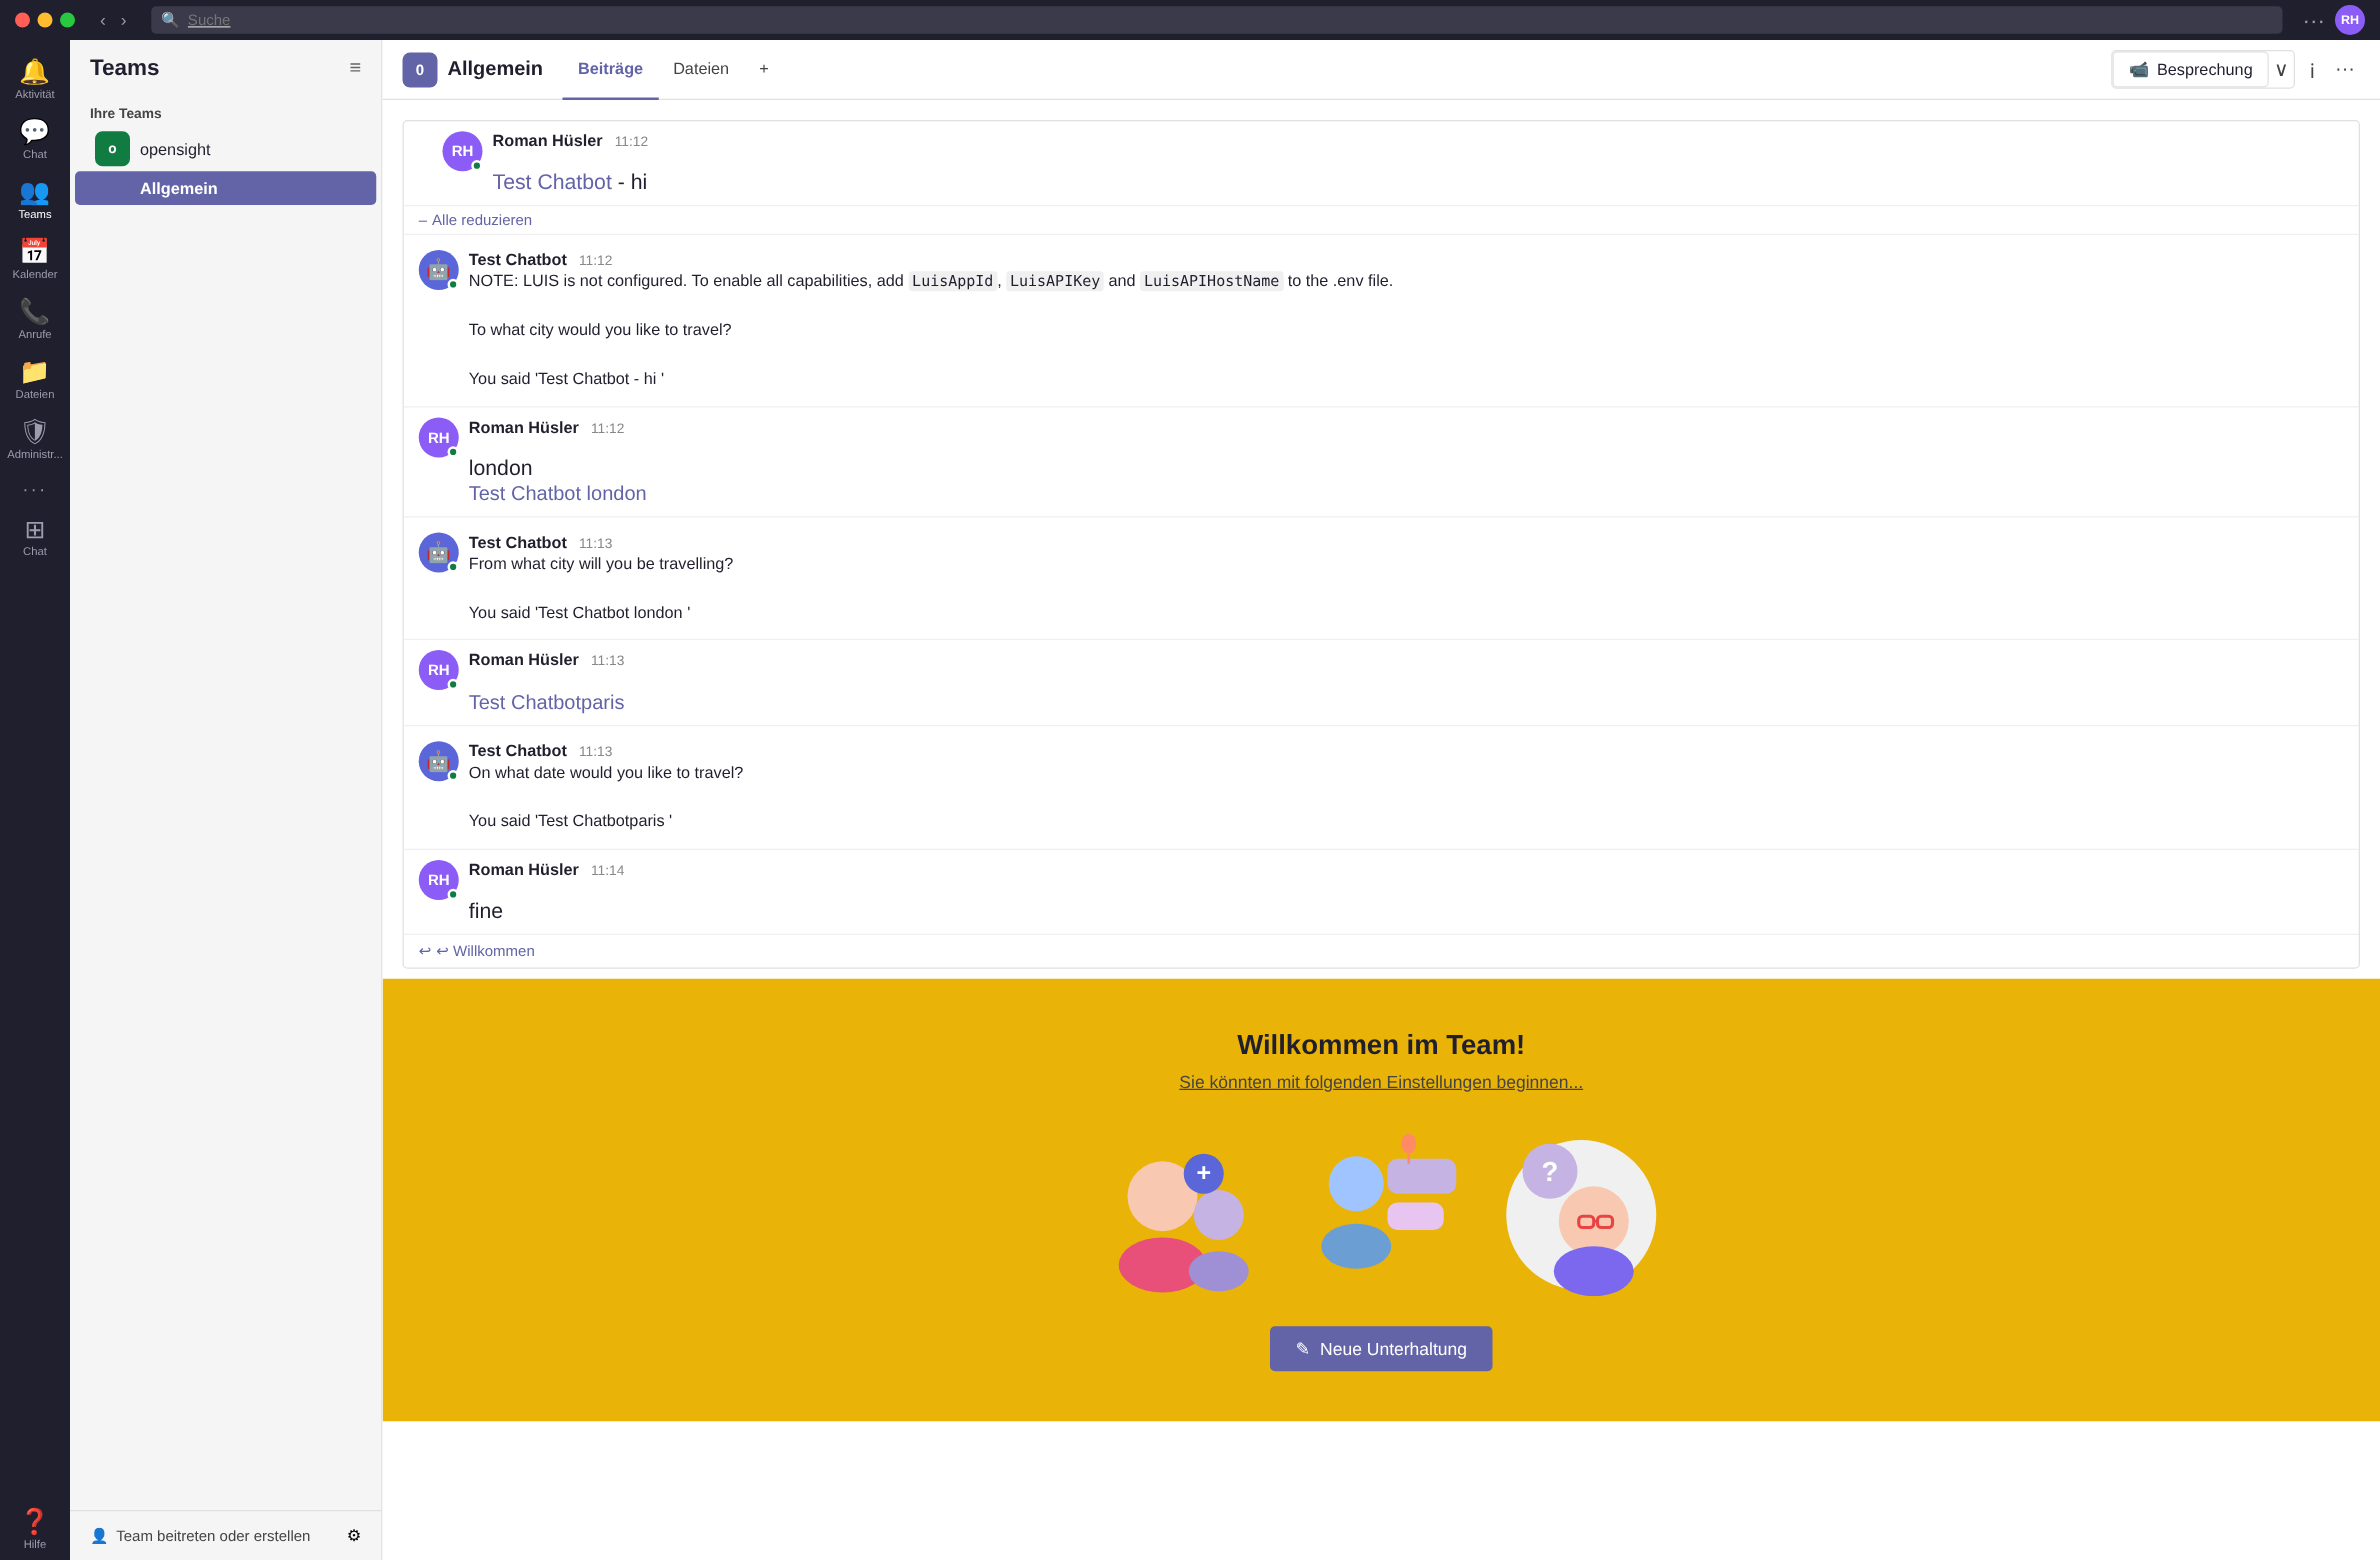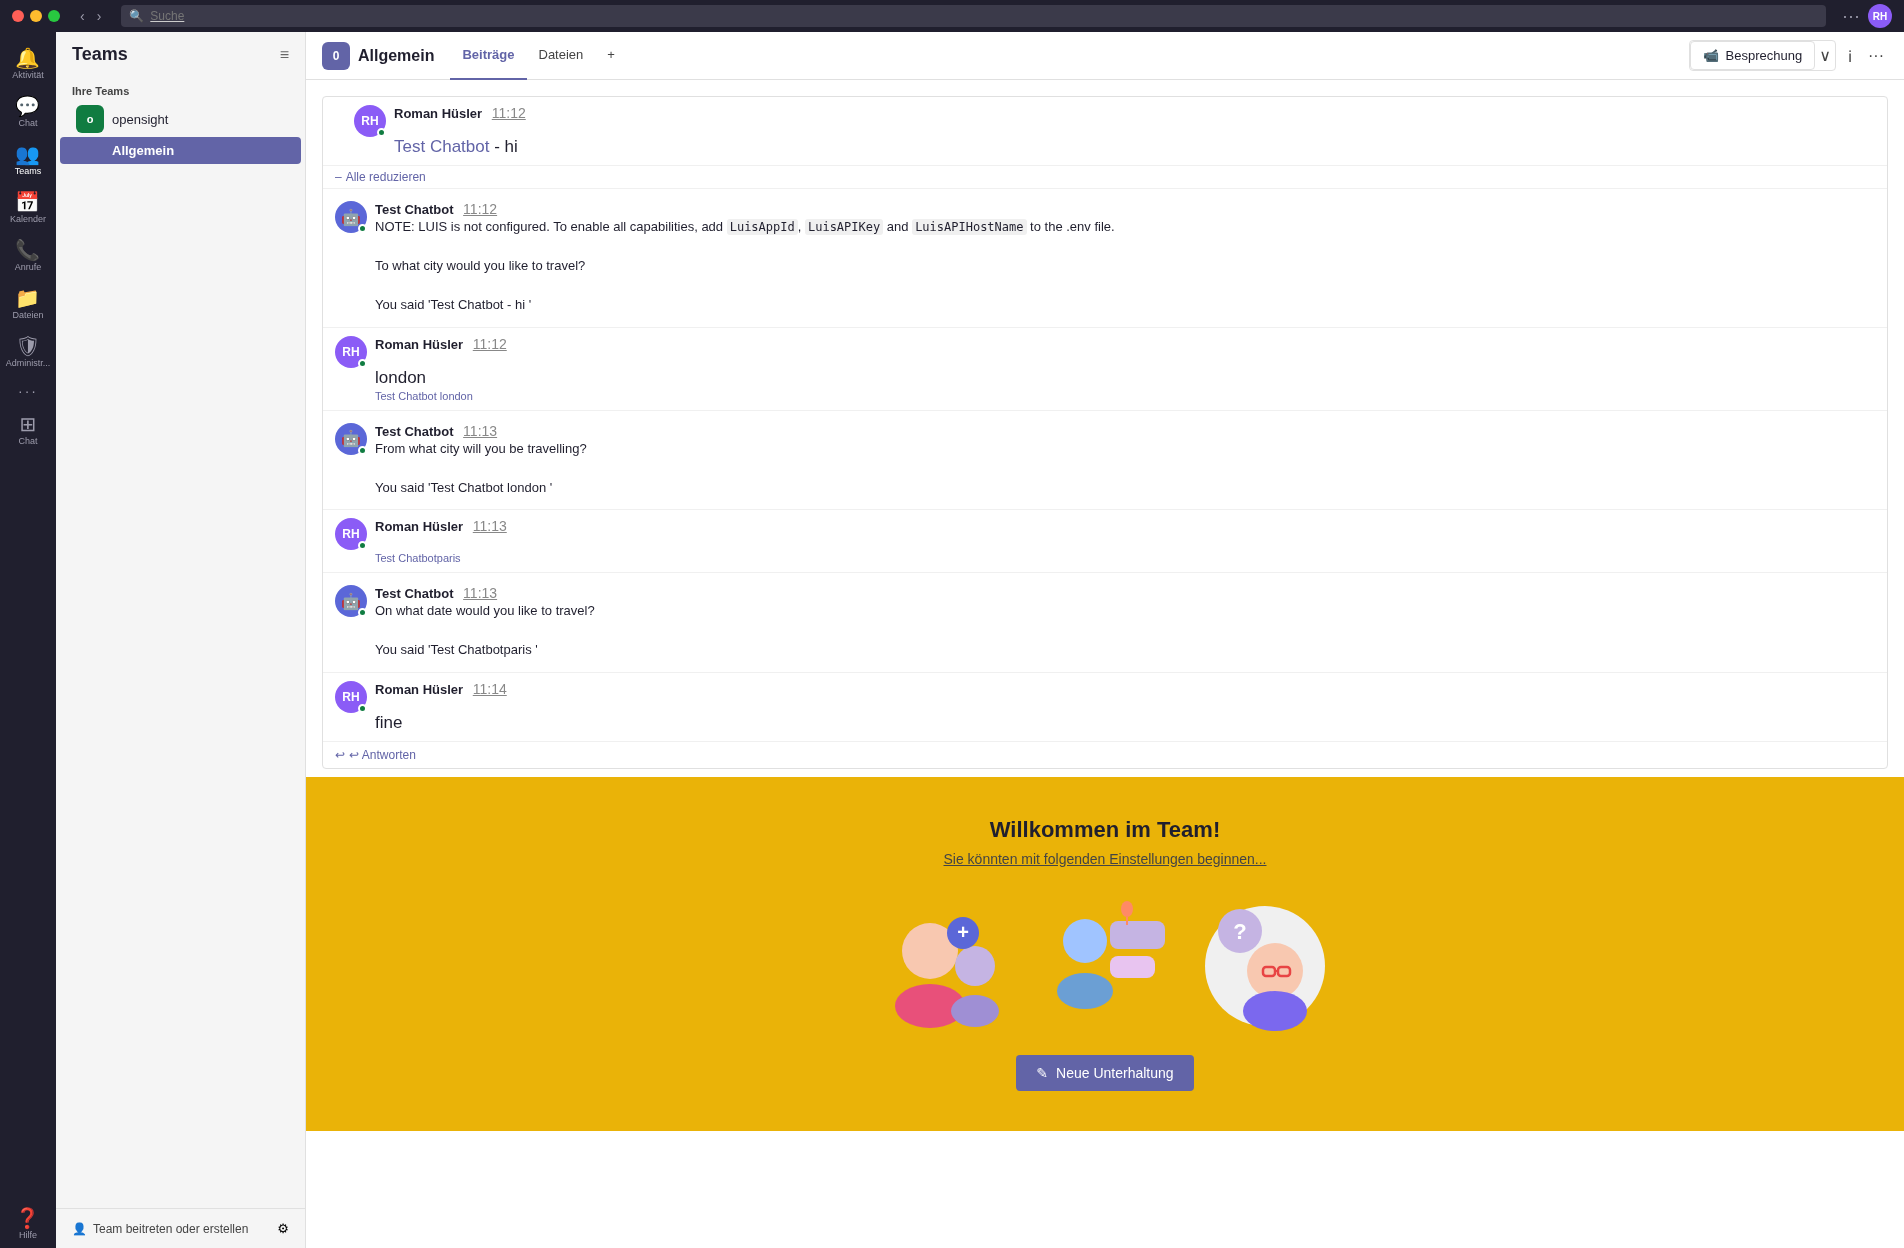--- a/index.html
+++ b/index.html
@@ -127,21 +127,21 @@
       width: 32px; height: 32px; border-radius: 50%; background: #8b5cf6;
       display: flex; align-items: center; justify-content: center; color: white; font-size: 12px; font-weight: 600;
       flex-shrink: 0; position: relative;
     }
     .online-dot {
       position: absolute; bottom: 0; right: 0;
       width: 9px; height: 9px; background: #107c41; border-radius: 50%; border: 2px solid white;
     }
     .msg-header-text { flex: 1; }
     .msg-sender { font-weight: 600; font-size: 13px; color: #201f2e; }
-    .msg-time { font-size: 14px; color: #888; margin-left: 6px; text-decoration: underline; }
+    .msg-time { font-size: 11px; color: #888; margin-left: 6px; }
     .msg-content { font-size: 17px; color: #201f2e; margin-top: 16px; }
     .msg-content a, .msg-link { color: #6264a7; text-decoration: none; }
 
     .collapse-all {
       padding: 4px 12px; color: #6264a7; font-size: 12px; cursor: pointer;
       border-bottom: 1px solid #f0f0f0; display: flex; align-items: center; gap: 4px;
     }
 
     
     .bot-message-block { padding: 12px 12px; border-bottom: 1px solid #f0f0f0; }
@@ -153,21 +153,21 @@
     .bot-avatar-inner { font-size: 16px; }
     .bot-online { position: absolute; bottom: 0; right: 0; width: 9px; height: 9px; background: #107c41; border-radius: 50%; border: 2px solid white; }
     .msg-row { display: flex; gap: 8px; }
     .bot-message-text { font-size: 13px; color: #201f2e; line-height: 1.5; }
     .bot-message-text code, .code-inline {
       font-family: 'Consolas', monospace; font-size: 12px; background: #f0f0f0; padding: 1px 3px; border-radius: 3px;
     }
 
     
     .user-reply-block { padding: 8px 12px; border-bottom: 1px solid #f0f0f0; }
-    .user-reply-sub { font-size: 11px; color: #6264a7; margin-top: 2px; padding-left: 40px; }
+    .user-reply-sub { font-size: 16px; color: #6264a7; margin-top: 2px; padding-left: 40px; }
 
     .reply-action {
       padding: 6px 12px; font-size: 12px; color: #6264a7; cursor: pointer;
       display: flex; align-items: center; gap: 4px;
     }
 
     
     .welcome-section {
       text-align: center; padding: 40px 20px; background: #eab308;
     }
@@ -421,21 +421,21 @@
             <div>
               <span class="msg-sender">Roman Hüsler</span>
               <span class="msg-time">11:14</span>
               <div class="msg-content">fine</div>
             </div>
           </div>
         </div>
 
         <div class="reply-action">
           <span>↩</span>
-          <span>↩ Antworten</span>
+          <span>↩ Willkommen</span>
         </div>
       </div>
 
       <div class="welcome-section">
         <div class="welcome-title">Willkommen im Team!</div>
         <div class="welcome-subtitle">Sie könnten mit folgenden Einstellungen beginnen...</div>
         <div class="welcome-illustrations">
 
           <div style="position:relative; width:140px; height:140px;">
             <svg width="140" height="140" viewBox="0 0 140 140">

